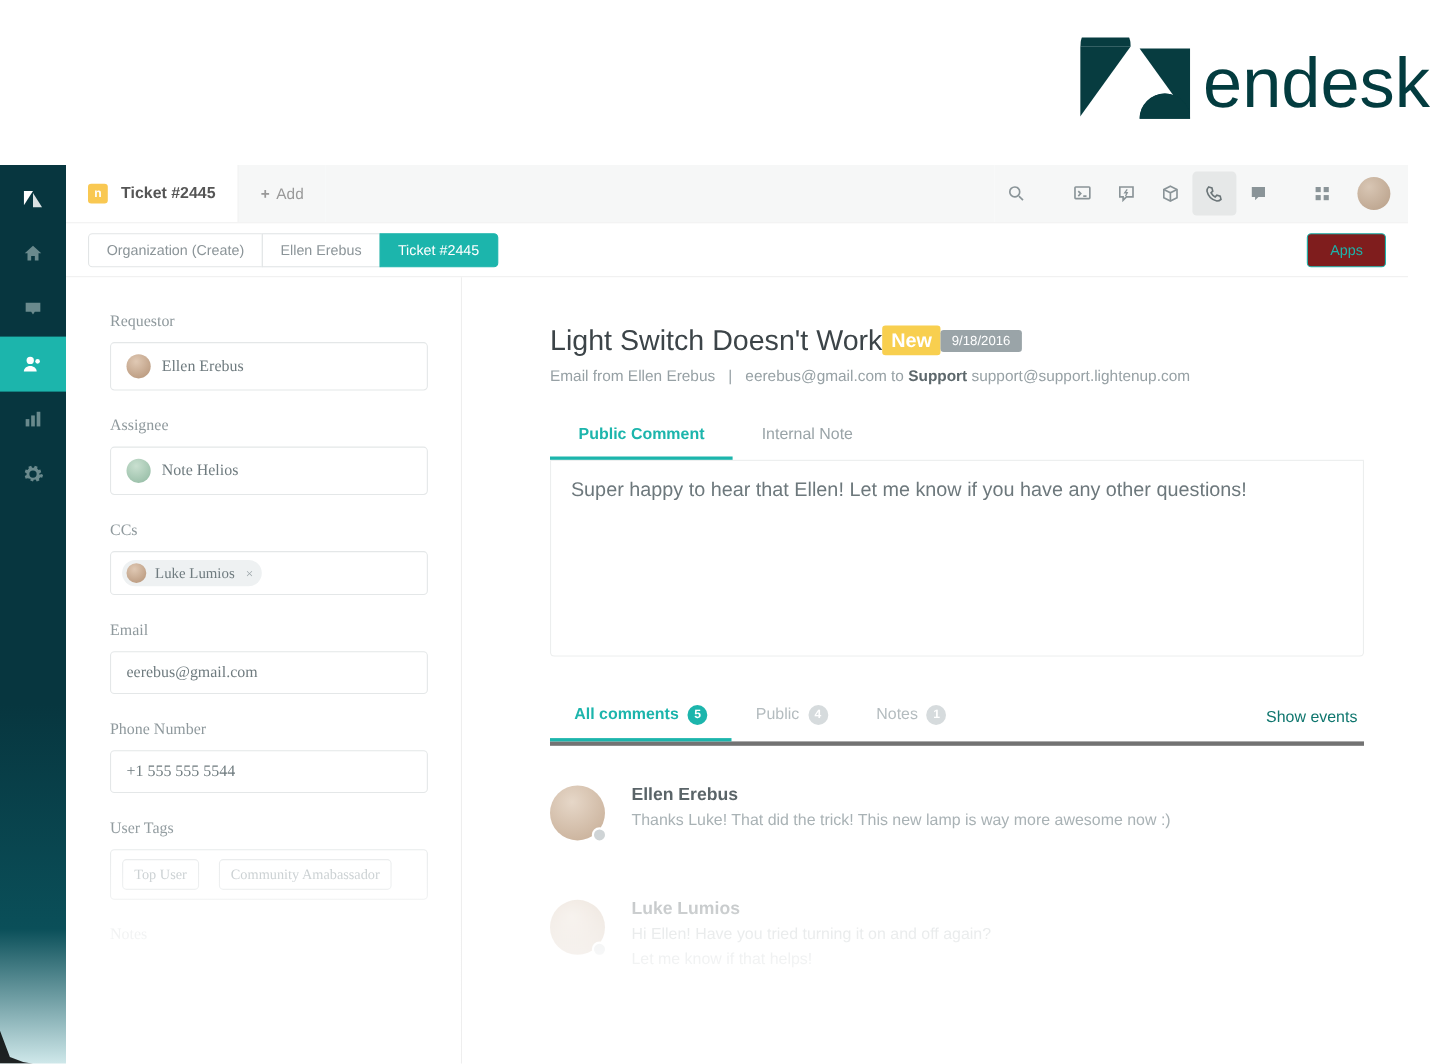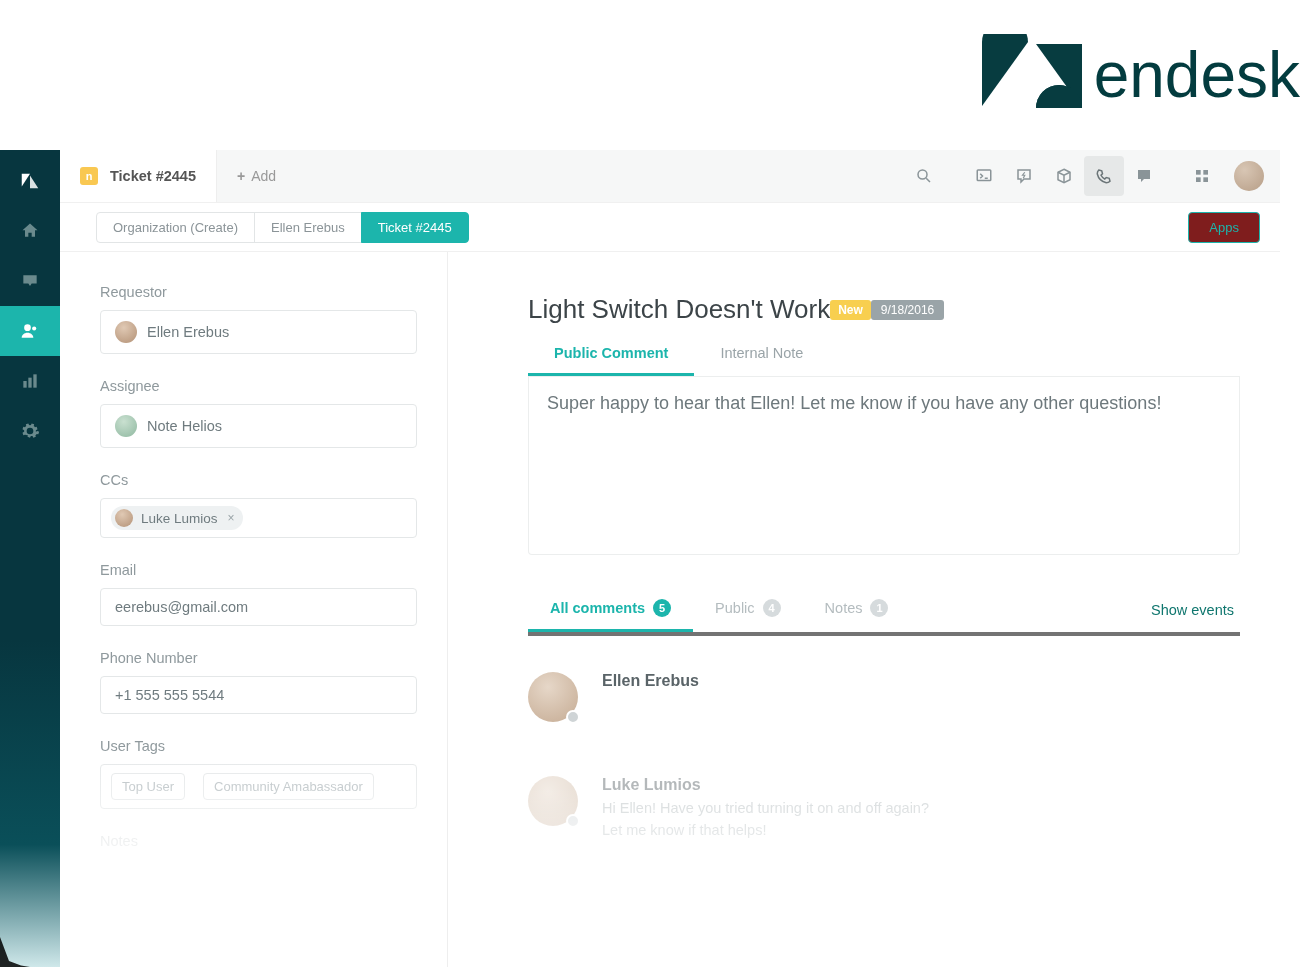--- a/index.html
+++ b/index.html
@@ -56,31 +56,31 @@
   .crumbbar {
     position: absolute; left: 60px; top: 52px; right: 0; height: 50px; background:#fff;
     border-top: 1px solid #f0f0f0; border-bottom: 1px solid #f0f0f0;
     display:flex; align-items:center; justify-content:space-between; padding: 0 20px;
   }
   .crumbs { display:flex; gap:0; }
   .crumb {
     border:1px solid #e2e5e6; background:#fff; color:#8b9498; font-size:13px;
     padding: 7px 16px; margin-left:-1px;
   }
-  .crumb:first-child { border-radius:4px 0 0 4px; margin-left:16px; }
+  .crumb:first-child { border-radius:4px 0 0 4px; margin-left:0; }
   .crumb:last-child { border-radius:0 4px 4px 0; }
   .crumb.active { background:#1cb5ac; color:#fff; border-color:#1cb5ac; }
   .apps-btn {
     border:1px solid #1cb5ac; color:#1cb5ac; background:#7f1d1d; border-radius:4px;
     font-size:13px; padding:7px 20px;
   }
 
   
   .main { position:absolute; left:60px; top:102px; right:0; bottom:0; display:flex; }
-  .left-panel { width: 388px; border-right:1px solid #eee; padding: 32px 30px 30px 40px; overflow: hidden; position:relative; }
+  .left-panel { width: 360px; border-right:1px solid #eee; padding: 32px 30px 30px 40px; overflow: hidden; position:relative;font-family:Liberation Serif, serif; }
   .left-panel::after {
     content:""; position:absolute; left:0; right:0; bottom:0; height:220px;
     background: linear-gradient(180deg, rgba(255,255,255,0) 0%, #fff 70%);
     pointer-events:none;
   }
 
   .field-group { margin-bottom: 24px; }
   .field-label { font-size: 14.5px; color:#8f999d; margin-bottom:10px; }
   .field-box {
     border:1px solid #e4e7e8; border-radius:4px; background:#fff; padding:10px 14px;
@@ -94,21 +94,21 @@
   .chip .x { color:#9aa4a8; font-size:12px; margin-left:2px; }
   .tag {
     display:inline-flex; align-items:center; border:1px solid #e4e7e8; border-radius:4px;
     color:#b5bdc0; font-size:13px; padding:5px 10px; margin-right:8px;
   }
 
   
   .content { flex:1; padding: 42px 40px 30px 80px; overflow:hidden; position:relative; }
   .ticket-title-row { display:flex; align-items:center; gap:0; margin-bottom:8px; flex-wrap:wrap; }
   .ticket-title { font-size:26px; font-weight:500; color:#3c4448; }
-  .badge-new { background:#f8cf4f; color:#fff; font-size:12px; font-weight:600; border-radius:3px; padding:3px 8px; }
+  .badge-new { background:#f8cf4f; color:#fff; font-size:18px; font-weight:600; border-radius:3px; padding:3px 8px; }
   .badge-date { background:#9aa4a8; color:#fff; font-size:12px; font-weight:500; border-radius:3px; padding:3px 10px; }
   .meta-line { font-size:14px; color:#97a1a5; margin-bottom: 26px; }
   .meta-line .sep { margin: 0 8px; }
   .meta-line .strong { color:#5d686c; font-weight:600; }
 
   .comment-tabs { display:flex; border-bottom:1px solid #eceeee; }
   .ctab { padding: 12px 26px; font-size:14.5px; color:#9aa4a8; border-bottom:3px solid transparent; }
   .ctab.active { color:#1cb5ac; font-weight:600; border-bottom-color:#1cb5ac; }
 
   .comment-box {
@@ -323,20 +323,27 @@
         <div class="field-label">Notes</div>
       </div>
     </div>
 
     <div class="content">
       <div class="ticket-title-row">
         <div class="ticket-title">Light Switch Doesn't Work</div>
         <div class="badge-new">New</div>
         <div class="badge-date">9/18/2016</div>
       </div>
+      <div class="meta-line">
+        <span>Email from Ellen Erebus</span>
+        <span class="sep">|</span>
+        <span>eerebus@gmail.com to</span>
+        <span class="strong">Support</span>
+        <span> </span><span>support@support.lightenup.com</span>
+      </div>
 
       <div class="comment-tabs">
         <div class="ctab active">Public Comment</div>
         <div class="ctab">Internal Note</div>
       </div>
       <div class="comment-box">
         <span>Super happy to hear that Ellen! Let me know if you have any other questions!</span>
       </div>
 
       <div class="filter-tabs">
@@ -355,20 +362,21 @@
         <div class="show-events">Show events</div>
       </div>
 
       <div class="thread">
         <div class="msg">
           <div class="av">
               <div class="dot"></div>
             </div>
           <div>
             <div class="who">Ellen Erebus</div>
+            <div class="body">Thanks Luke! That did the trick! This new lamp is way more awesome now :)</div>
           </div>
         </div>
         <div class="msg faded">
           <div class="av">
               <div class="dot"></div>
             </div>
           <div>
             <div class="who">Luke Lumios</div>
             <div class="body" style="white-space:pre-line;">Hi Ellen! Have you tried turning it on and off again?
 Let me know if that helps!</div>

